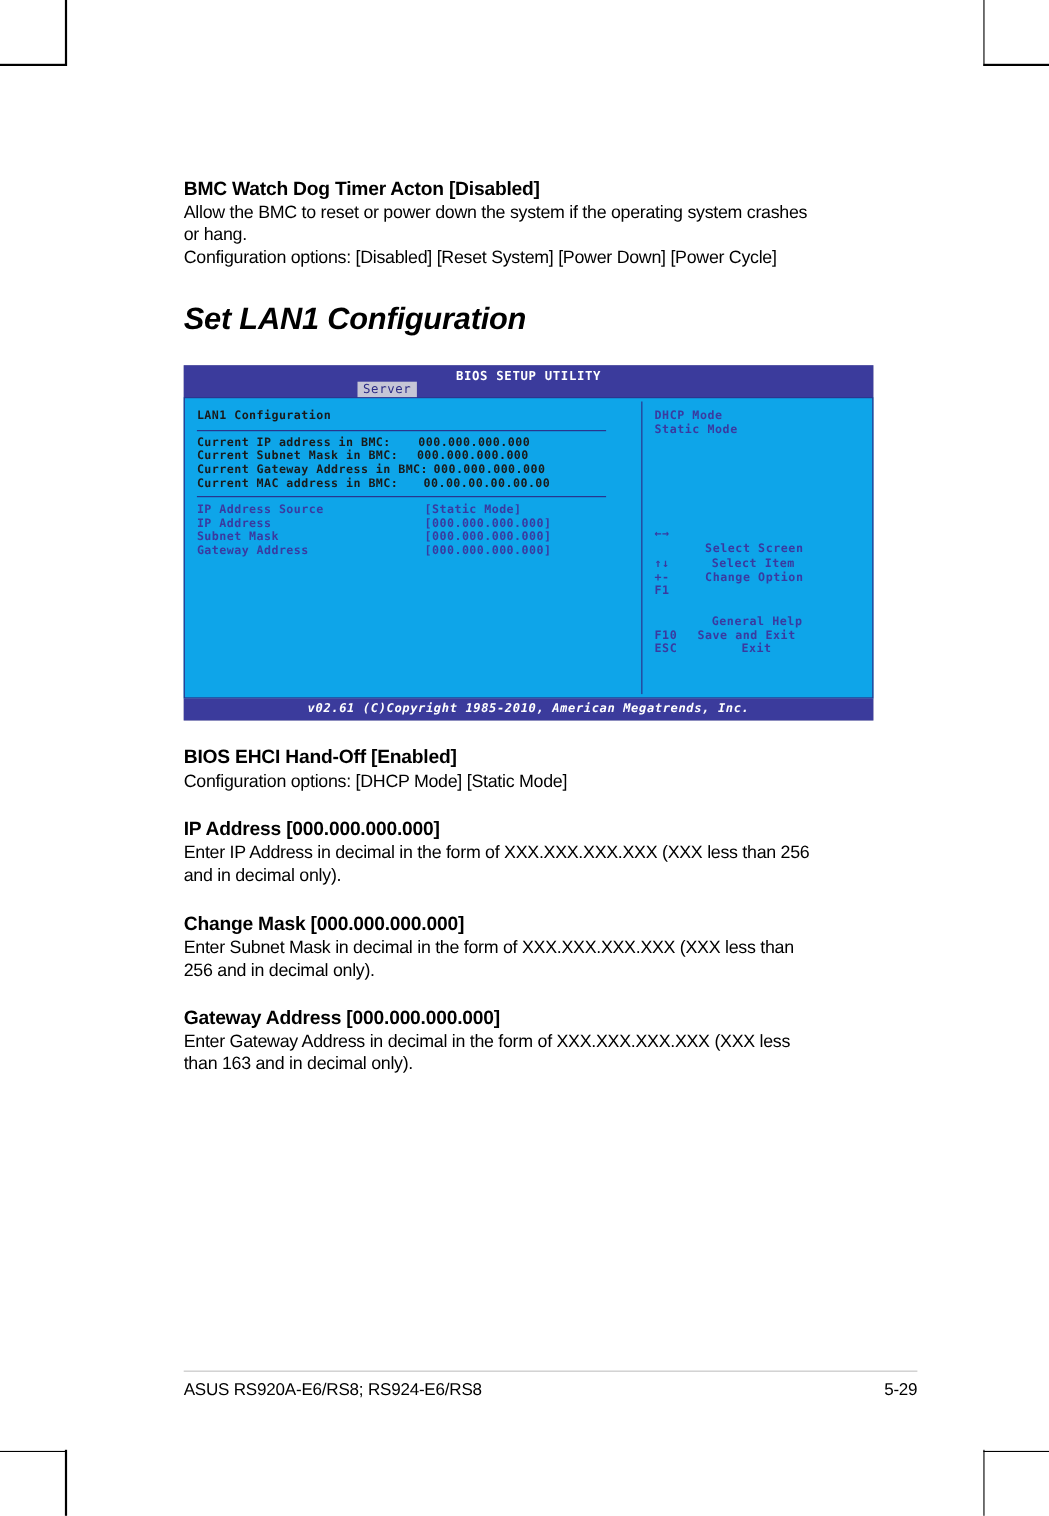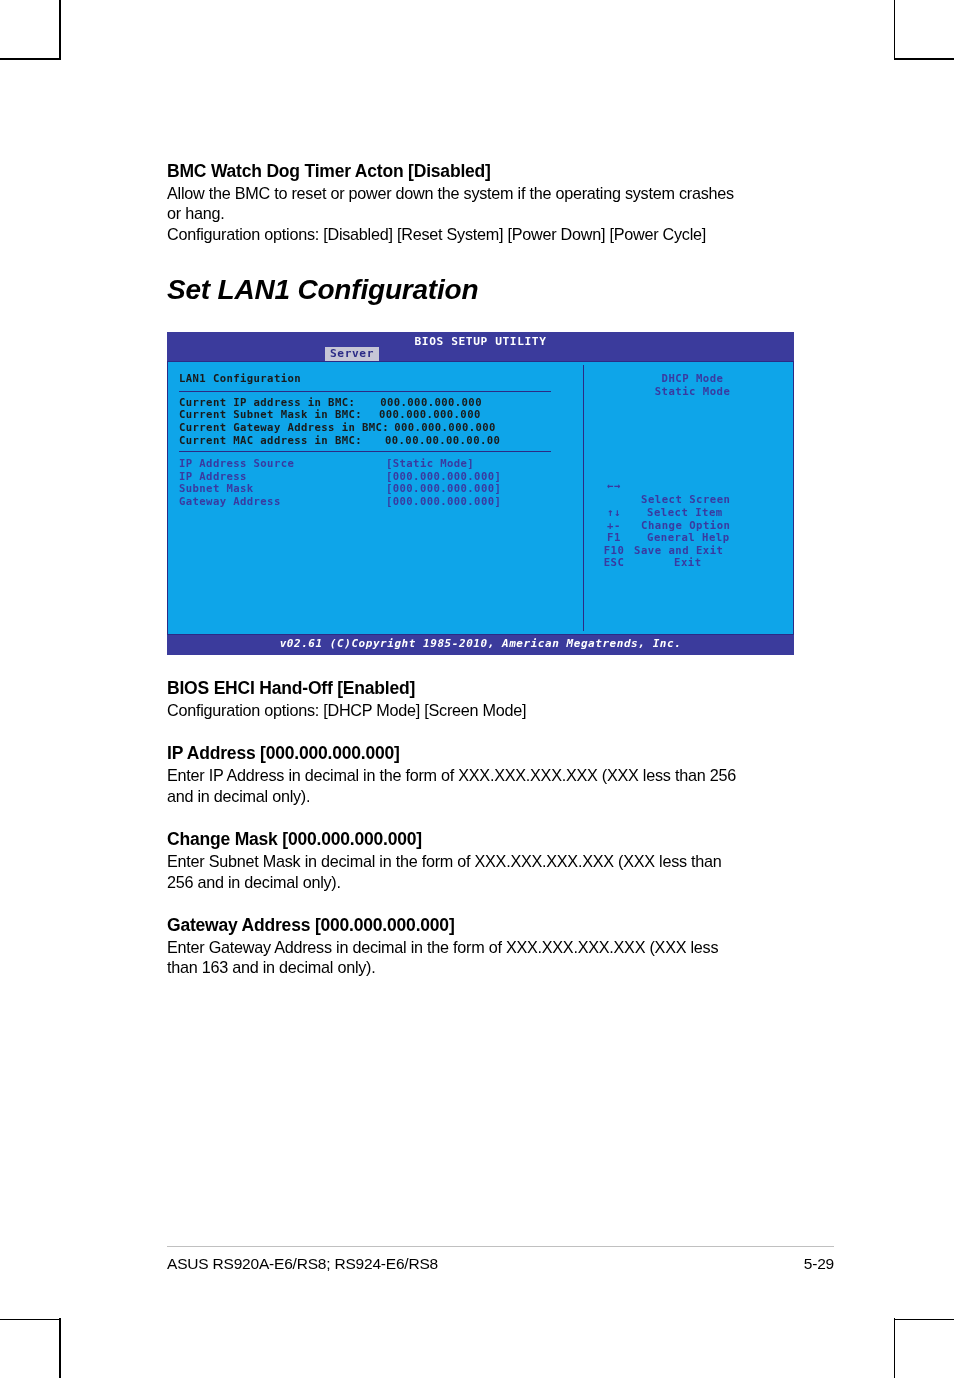--- a/index.html
+++ b/index.html
@@ -99,21 +99,21 @@
     font-weight: bold;
     font-size: 11.2px;
     letter-spacing: 0.6px;
   }
   .bios-tab {
     position: absolute;
     left: 158px;
     bottom: 0px;
     background: #c6c6d6;
     color: #2b2b86;
-    font-weight: bold;
+    font-weight: normal;
     font-size: 11.2px;
     padding: 1px 5px 1px 5px;
     letter-spacing: 0.6px;
   }
 
   .bios-body {
     display: flex;
     background: #0ea5e9;
     border-top: 1.5px solid #2b2b86;
     border-bottom: 1.5px solid #2b2b86;
@@ -126,21 +126,20 @@
   .bios-left {
     width: 413px;
     box-sizing: border-box;
     border-right: 1.5px solid #2b2b86;
     padding: 7px 0 0 8px;
   }
   .bios-right {
     flex: 1;
     box-sizing: border-box;
     padding: 7px 0 0 11px;
-    text-align: center;
   }
 
   .lan-head {
     color: #1a1a1a;
     font-weight: bold;
     letter-spacing: 0.4px;
     margin-bottom: 6px;
   }
   .rule {
     border-top: 1.5px solid #2b2b86;
@@ -177,21 +176,21 @@
     color: #3a3aa0;
     font-weight: bold;
     letter-spacing: 0.5px;
     display: flex;
   }
   .key-k { width: 38px; }
   .key-d { }
   .key-row.k1 .key-d { padding-left: 8px; margin-top: 14px; }
   .key-row.k2 .key-d { padding-left: 14px; }
   .key-row.k3 .key-d { padding-left: 8px; }
-  .key-row.k4 .key-d { padding-left: 14px; }
+  .key-row.k4 .key-d { padding-left: 14px; margin-top: 28px; }
   .key-row.k5 .key-d { padding-left: 1px; }
   .key-row.k6 .key-d { padding-left: 1px; margin-left: 40px; }
 
   .bios-footer {
     background: #3b3b9c;
     color: #ffffff;
     font-weight: bold;
     font-size: 11px;
     letter-spacing: 0.55px;
     text-align: center;
@@ -311,21 +310,21 @@
       </div>
 
     </div>
 
     <div class="bios-footer">v02.61 (C)Copyright 1985-2010, American Megatrends, Inc.</div>
   </div>
 
   <div style="height:22px"></div>
 
   <h3 class="sec-head">BIOS EHCI Hand-Off [Enabled]</h3>
-  <p class="sec-body">Configuration options: [DHCP Mode] [Screen Mode]</p>
+  <p class="sec-body">Configuration options: [DHCP Mode] [Static Mode]</p>
 
   <div class="gap-md"></div>
 
   <h3 class="sec-head">IP Address [000.000.000.000]</h3>
   <p class="sec-body">Enter IP Address in decimal in the form of XXX.XXX.XXX.XXX (XXX less than 256</p>
   <p class="sec-body">and in decimal only).</p>
 
   <div class="gap-md"></div>
 
   <h3 class="sec-head">Change Mask [000.000.000.000]</h3>

